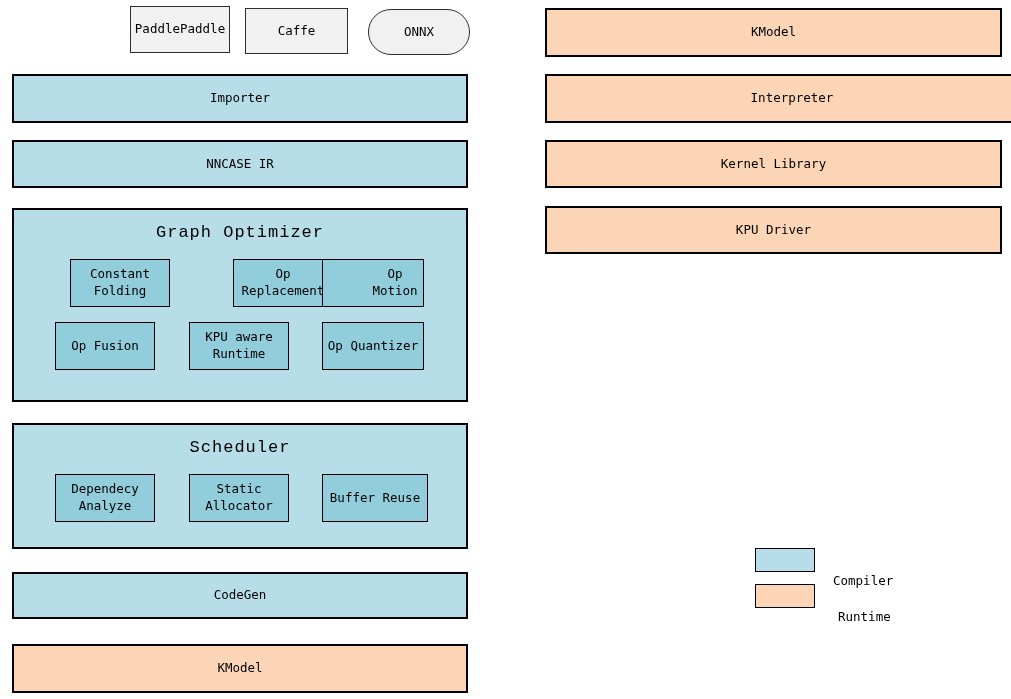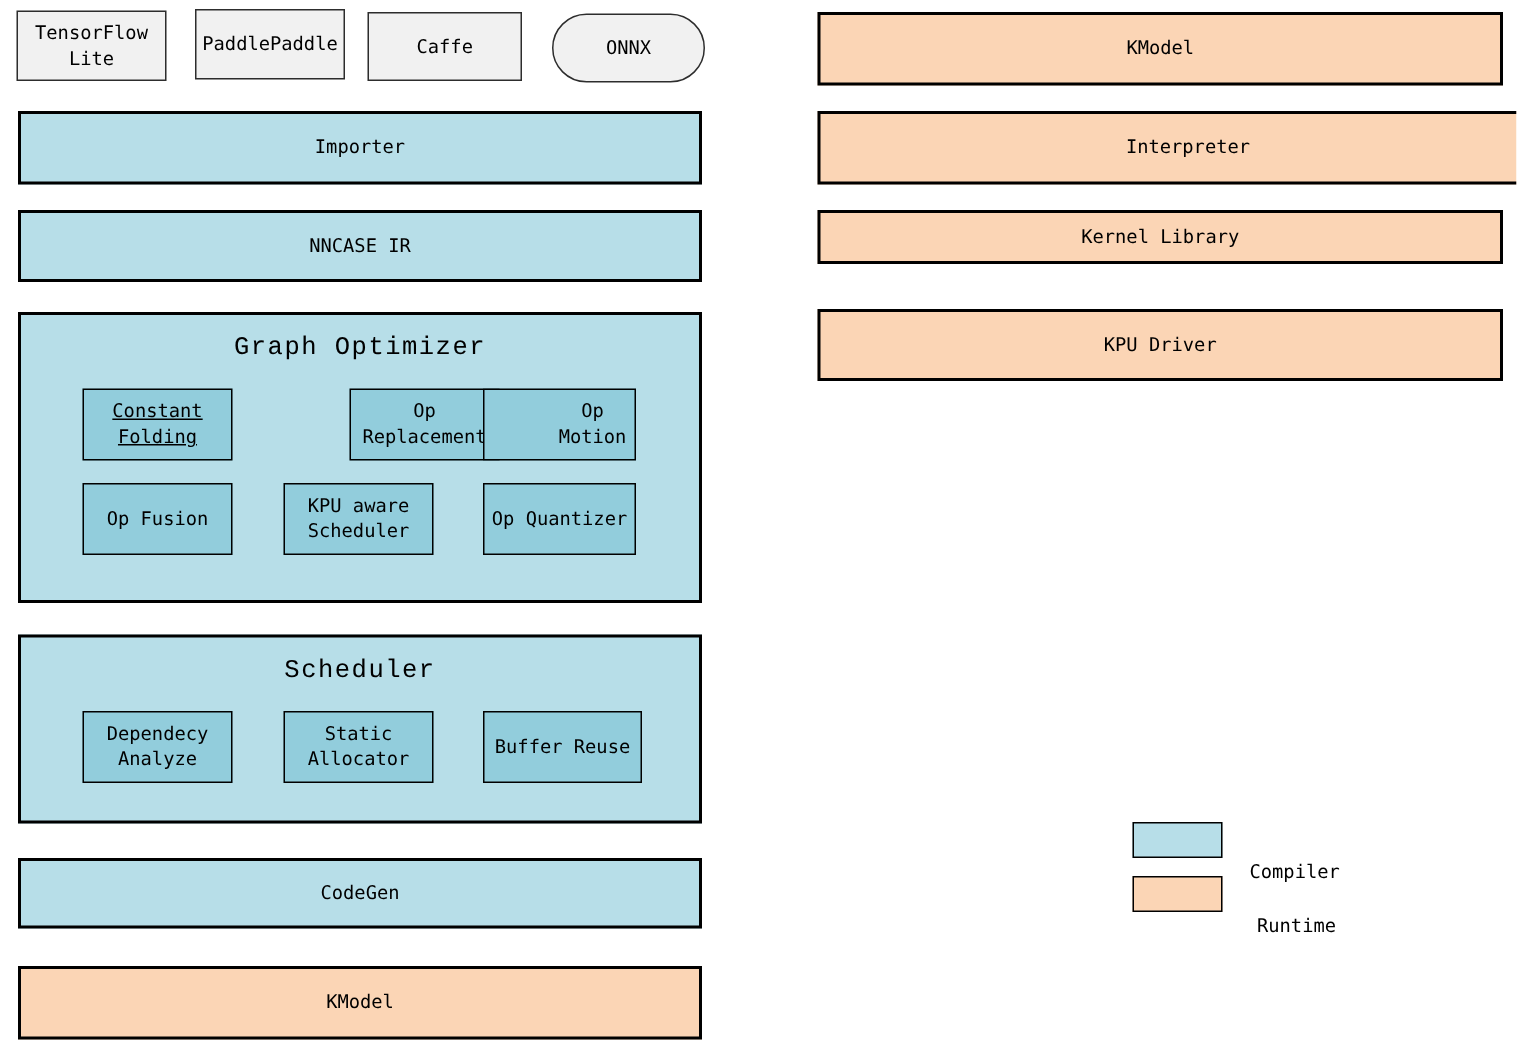--- a/index.html
+++ b/index.html
@@ -82,53 +82,52 @@
     align-items: center;
     font-size: 12.5px;
     margin-top: 20px;
   }
 </style>
 </head>
 <body>
 
 <div class="canvas">
 
-  <div class="box frontend" style="left:11px; top:7px; width:100px; height:47px;">TensorFlow Lite</div>
   <div class="box frontend" style="left:130px; top:6px; width:100px; height:47px;">PaddlePaddle</div>
   <div class="box frontend" style="left:245px; top:8px; width:103px; height:46px;">Caffe</div>
   <div class="box frontend" style="left:368px; top:9px; width:102px; height:46px;border-radius:23px;">ONNX</div>
 
   <div class="box compiler-wide" style="left:12px; top:74px; width:456px; height:49px;">Importer</div>
 
   <div class="box compiler-wide" style="left:12px; top:140px; width:456px; height:48px;">NNCASE IR</div>
 
   <div class="container-box" style="left:12px; top:208px; width:456px; height:194px;">
     <div class="container-title">Graph Optimizer</div>
-    <div class="inner-box" style="left:41px; top:49px;text-decoration:underline;">Constant Folding</div>
+    <div class="inner-box" style="left:56px; top:49px;">Constant Folding</div>
     <div class="inner-box" style="left:175px; top:49px;margin-left:44px;">Op Replacement</div>
     <div class="inner-box" style="left:308px; top:49px; width:102px;padding-left:44px;">Op Motion</div>
     <div class="inner-box" style="left:41px; top:112px;">Op Fusion</div>
-    <div class="inner-box" style="left:175px; top:112px;">KPU aware Scheduler</div>
+    <div class="inner-box" style="left:175px; top:112px;">KPU aware Runtime</div>
     <div class="inner-box" style="left:308px; top:112px; width:102px;">Op Quantizer</div>
   </div>
 
   <div class="container-box" style="left:12px; top:423px; width:456px; height:126px;">
     <div class="container-title">Scheduler</div>
     <div class="inner-box" style="left:41px; top:49px;">Dependecy Analyze</div>
     <div class="inner-box" style="left:175px; top:49px;">Static Allocator</div>
     <div class="inner-box" style="left:308px; top:49px; width:106px;">Buffer Reuse</div>
   </div>
 
   <div class="box compiler-wide" style="left:12px; top:572px; width:456px; height:47px;">CodeGen</div>
 
   <div class="box runtime-wide" style="left:12px; top:644px; width:456px; height:49px;">KModel</div>
 
   <div class="box runtime-wide" style="left:545px; top:8px; width:457px; height:49px;">KModel</div>
   <div class="box runtime-wide" style="left:545px; top:74px; width:494px; height:49px;">Interpreter</div>
-  <div class="box runtime-wide" style="left:545px; top:140px; width:457px; height:36px;">Kernel Library</div>
+  <div class="box runtime-wide" style="left:545px; top:140px; width:457px; height:48px;">Kernel Library</div>
   <div class="box runtime-wide" style="left:545px; top:206px; width:457px; height:48px;">KPU Driver</div>
 
   <div class="legend-swatch" style="left:755px; top:548px; background: var(--compiler-fill);"></div>
   <div class="legend-label" style="left:833px; top:548px;">Compiler</div>
 
   <div class="legend-swatch" style="left:755px; top:584px; background: var(--runtime-fill);"></div>
   <div class="legend-label" style="left:838px; top:584px;">Runtime</div>
 
 </div>
 

